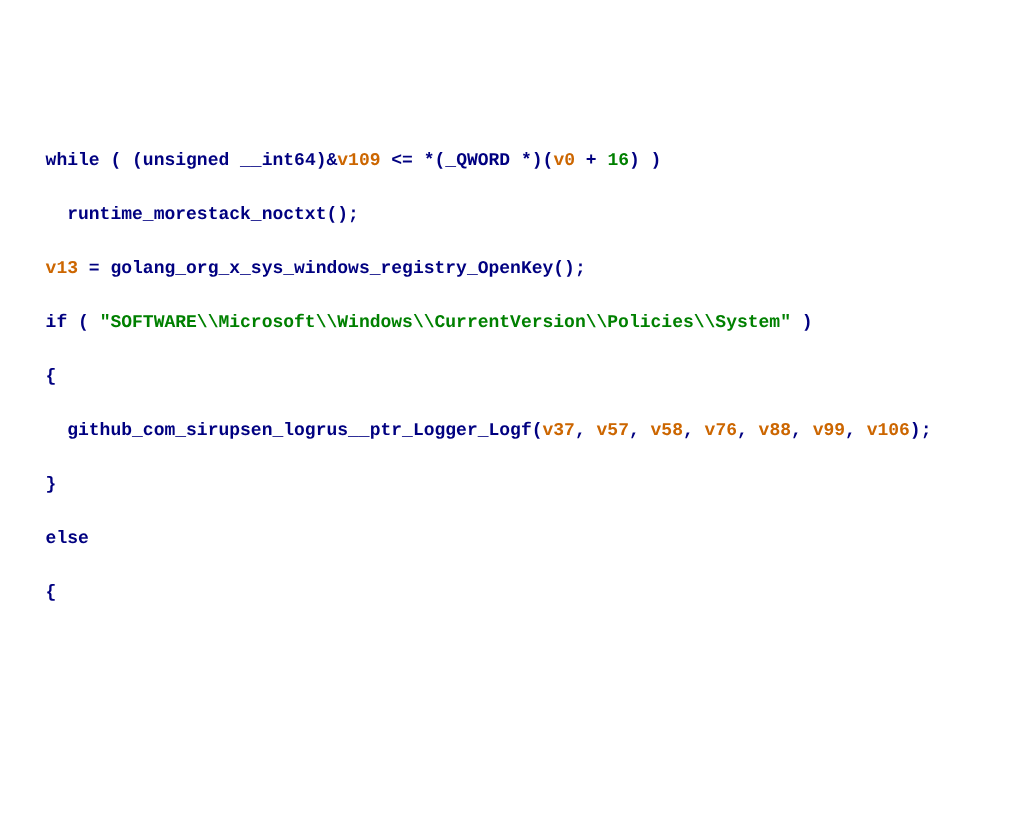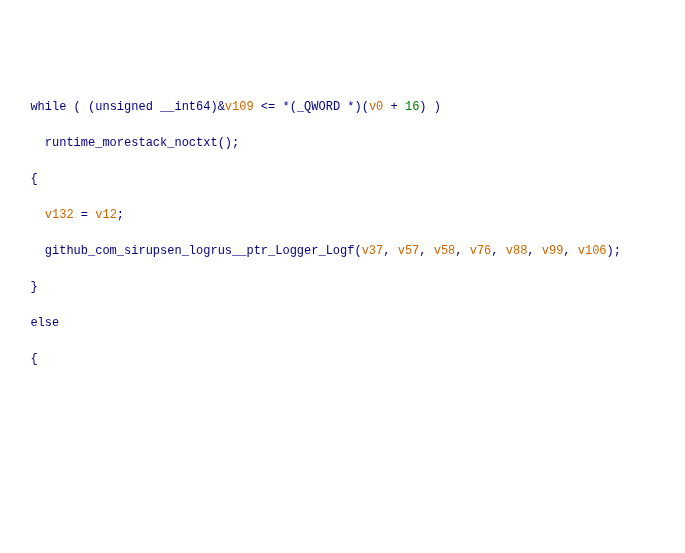--- a/index.html
+++ b/index.html
@@ -11,32 +11,33 @@
       background: #ffffff;
       color: #000080;
       white-space: pre;
     }
     .kw { color: #000080; }
     .type { color: #000080; }
     .num { color: #008000; }
     .str { color: #008000; }
     .var { color: #cc6600; }
     .func { color: #000080; }
-    .line { display: block; }
+    .line { display: block; font-weight: bold; }
   </style>
 </head>
 <body>
 
 
 
 <div>
 <span class="line">  <span class="kw">while</span><span> ( (</span><span class="type">unsigned __int64</span><span>)&amp;</span><span class="var">v109</span><span> &lt;= *(</span><span class="type">_QWORD</span><span> *)(</span><span class="var">v0</span><span> + </span><span class="num">16</span><span>) )</span></span>
 <span class="line">    <span class="func">runtime_morestack_noctxt</span><span>();</span></span>
+<span class="line">  <span class="var">v13</span><span> = </span><span class="func">golang_org_x_sys_windows_registry_OpenKey</span><span>();</span></span>
+<span class="line">  <span class="kw">if</span><span> ( </span><span class="str">"SOFTWARE\\Microsoft\\Windows\\CurrentVersion\\Policies\\System"</span><span> )</span></span>
 <span class="line"><span>  {</span></span>
-<span class="line">    <span class="var">v132</span><span> = </span><span class="var">v12</span><span>;</span></span>
 <span class="line">    <span class="func">github_com_sirupsen_logrus__ptr_Logger_Logf</span><span>(</span><span class="var">v37</span><span>, </span><span class="var">v57</span><span>, </span><span class="var">v58</span><span>, </span><span class="var">v76</span><span>, </span><span class="var">v88</span><span>, </span><span class="var">v99</span><span>, </span><span class="var">v106</span><span>);</span></span>
 <span class="line"><span>  }</span></span>
 <span class="line">  <span class="kw">else</span></span>
 <span class="line"><span>  {</span></span>
 
 
 
 
 
 

